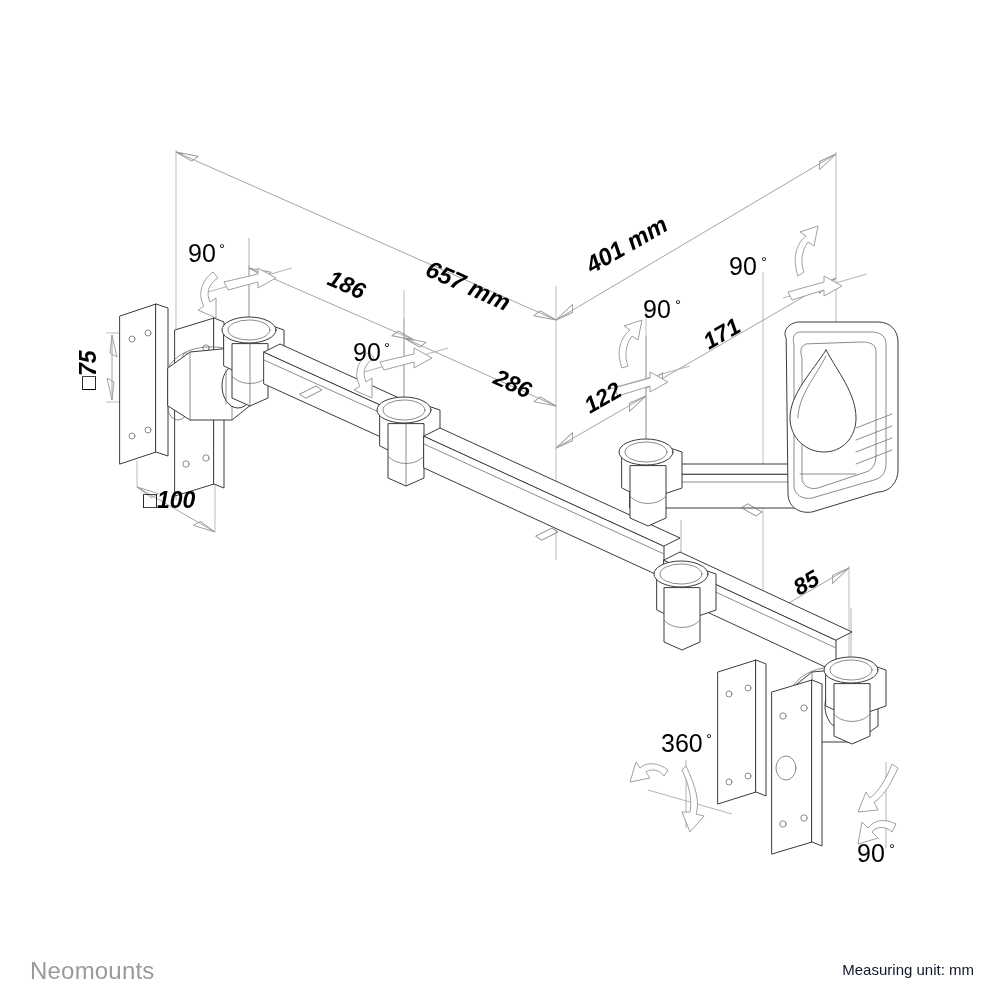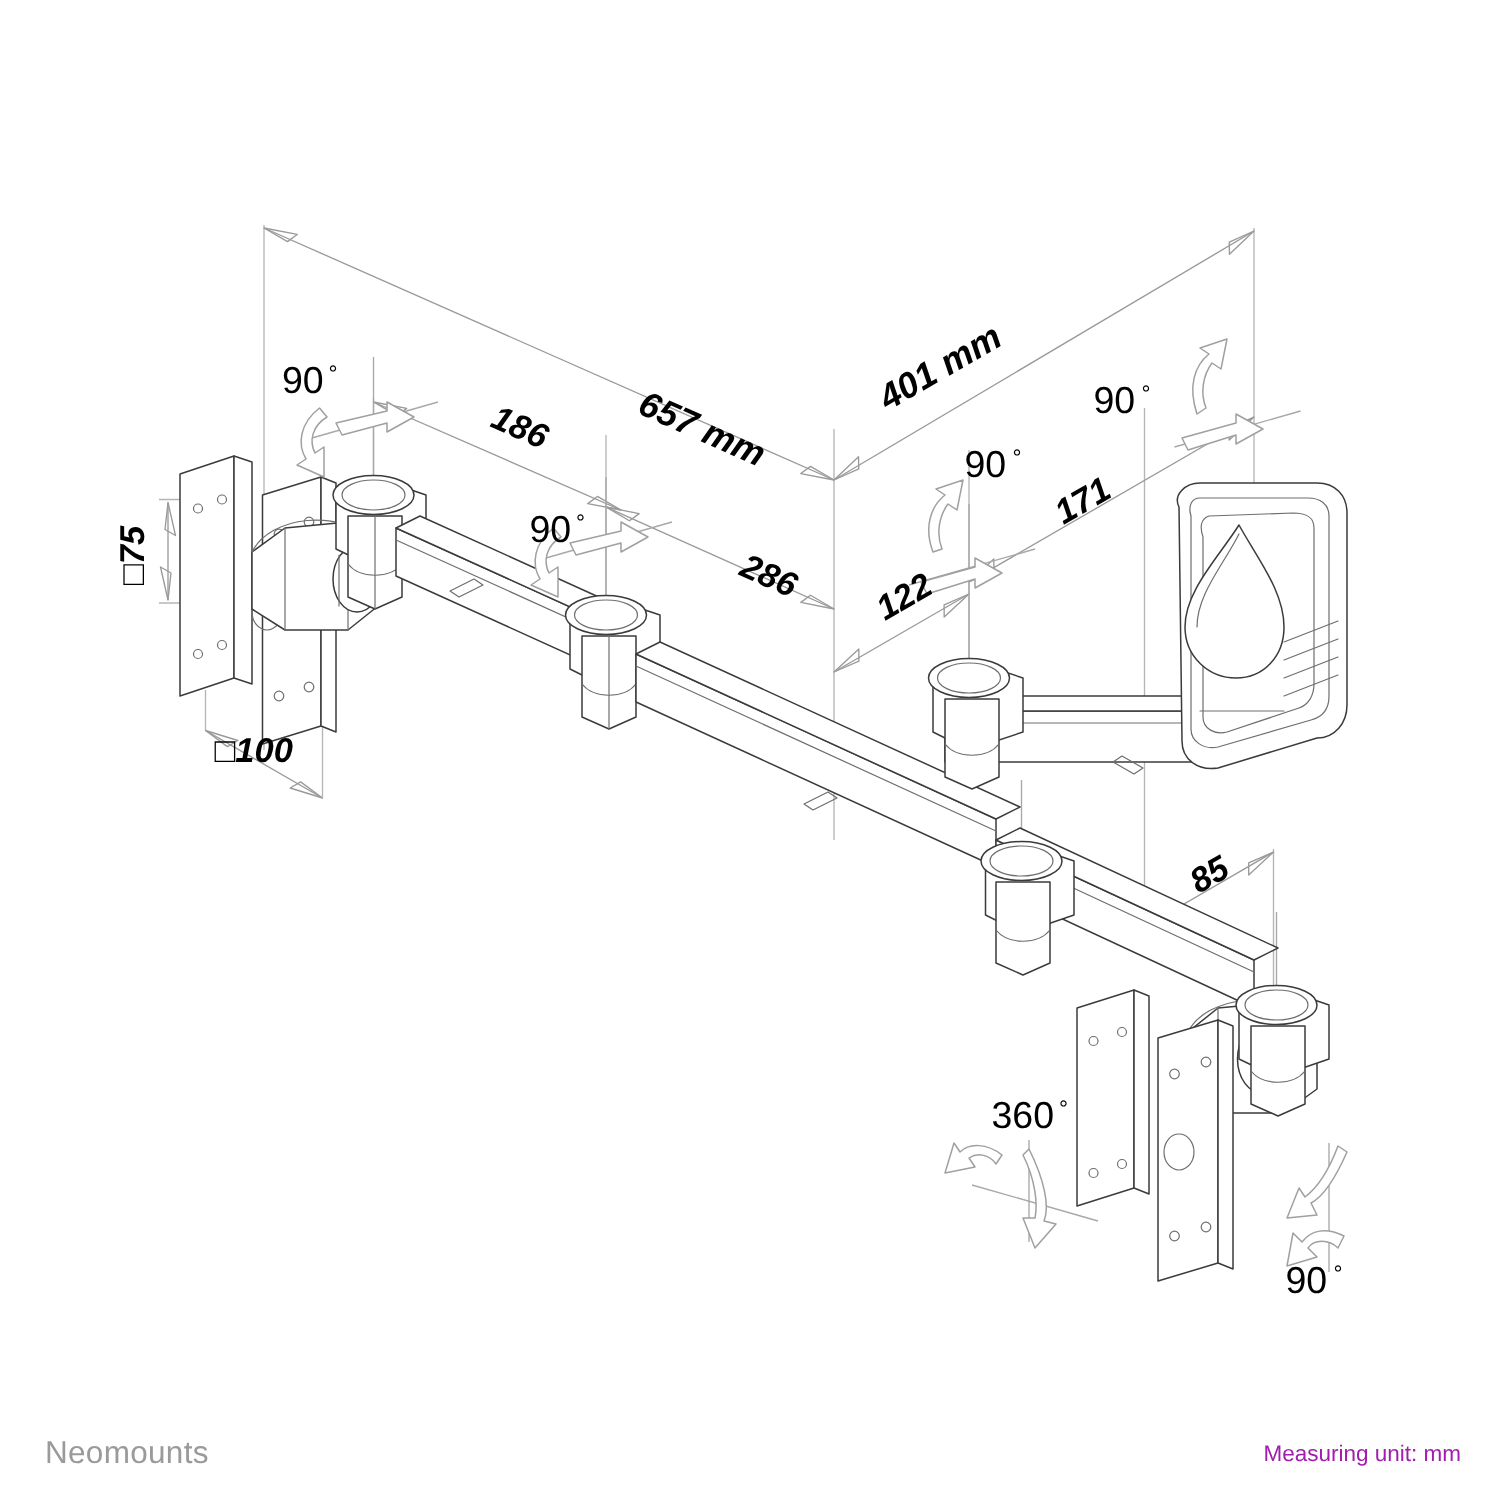--- a/index.html
+++ b/index.html
@@ -21,32 +21,32 @@
     position: absolute;
     left: 0;
     top: 0;
     width: 1004px;
     height: 1004px;
   }
   .footer-left {
     position: absolute;
     left: 30px;
     top: 957px;
-    font-size: 21px;
+    font-size: 24px;
     color: #9a9a9a;
     letter-spacing: 0.2px;
     font-family: "Liberation Sans", sans-serif;
     white-space: nowrap;
   }
   .footer-right {
     position: absolute;
     right: 30px;
     top: 961px;
     font-size: 15px;
-    color: #a21caf;
+    color: #0f172a;
     font-family: "Liberation Sans", sans-serif;
     white-space: nowrap;
     text-align: right;
   }
   
   .dimtext {
     font-family: "Liberation Sans", sans-serif;
     font-size: 23px;
     font-style: italic;
     font-weight: bold;

